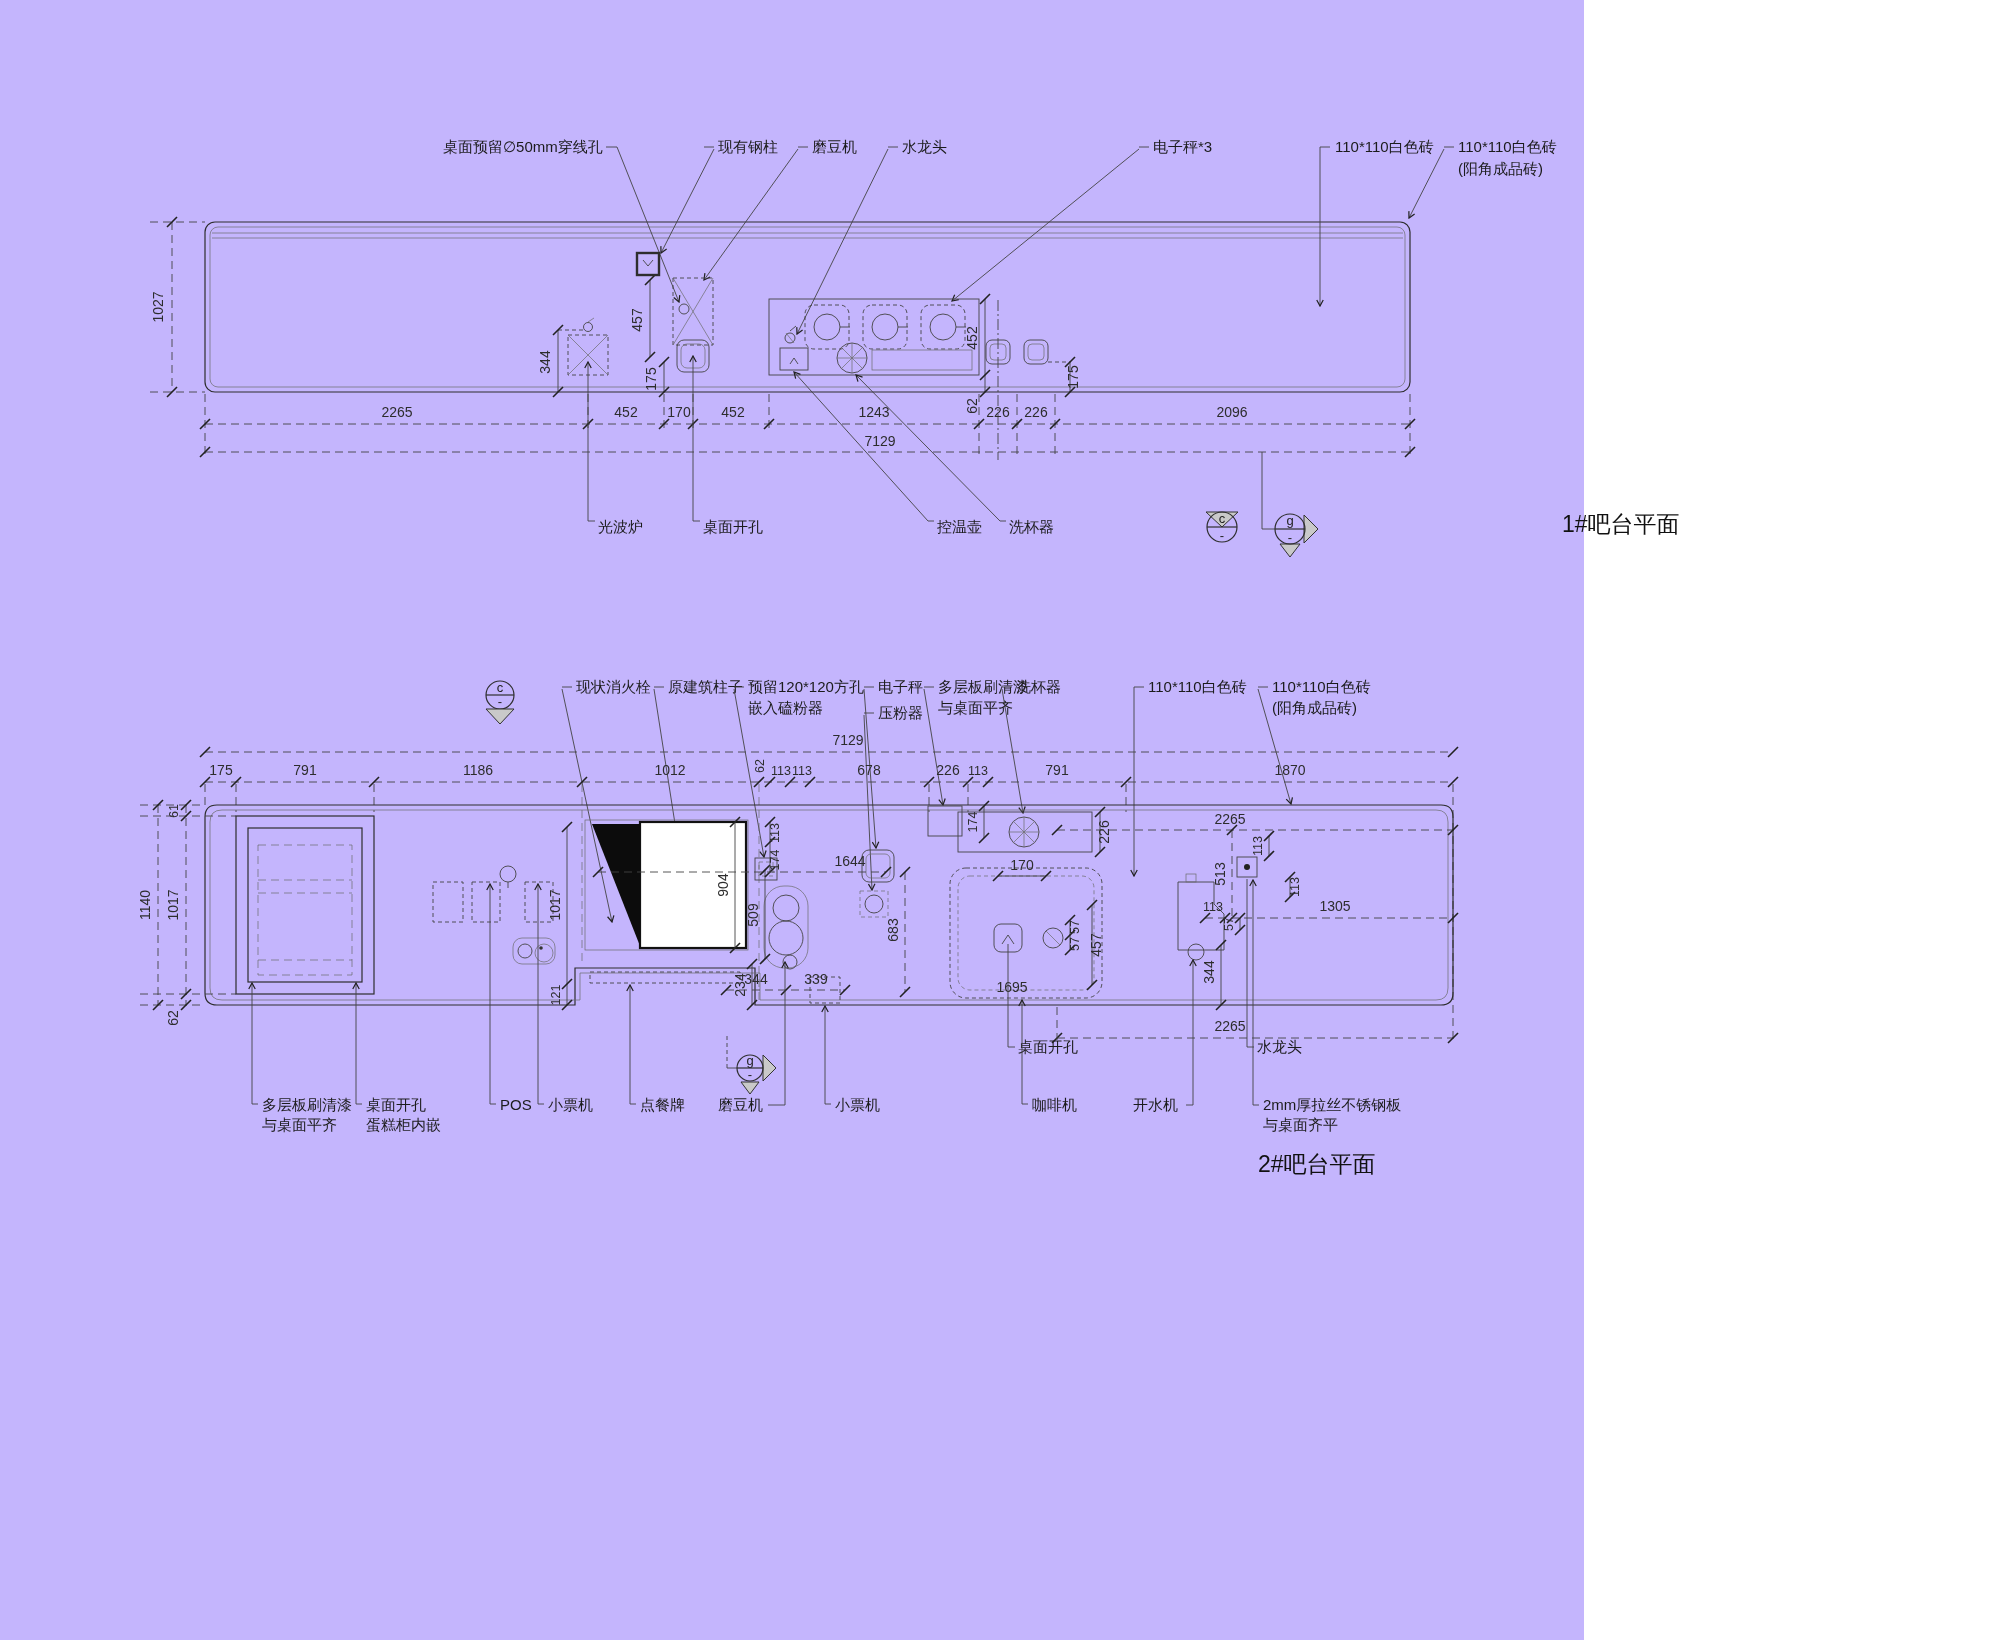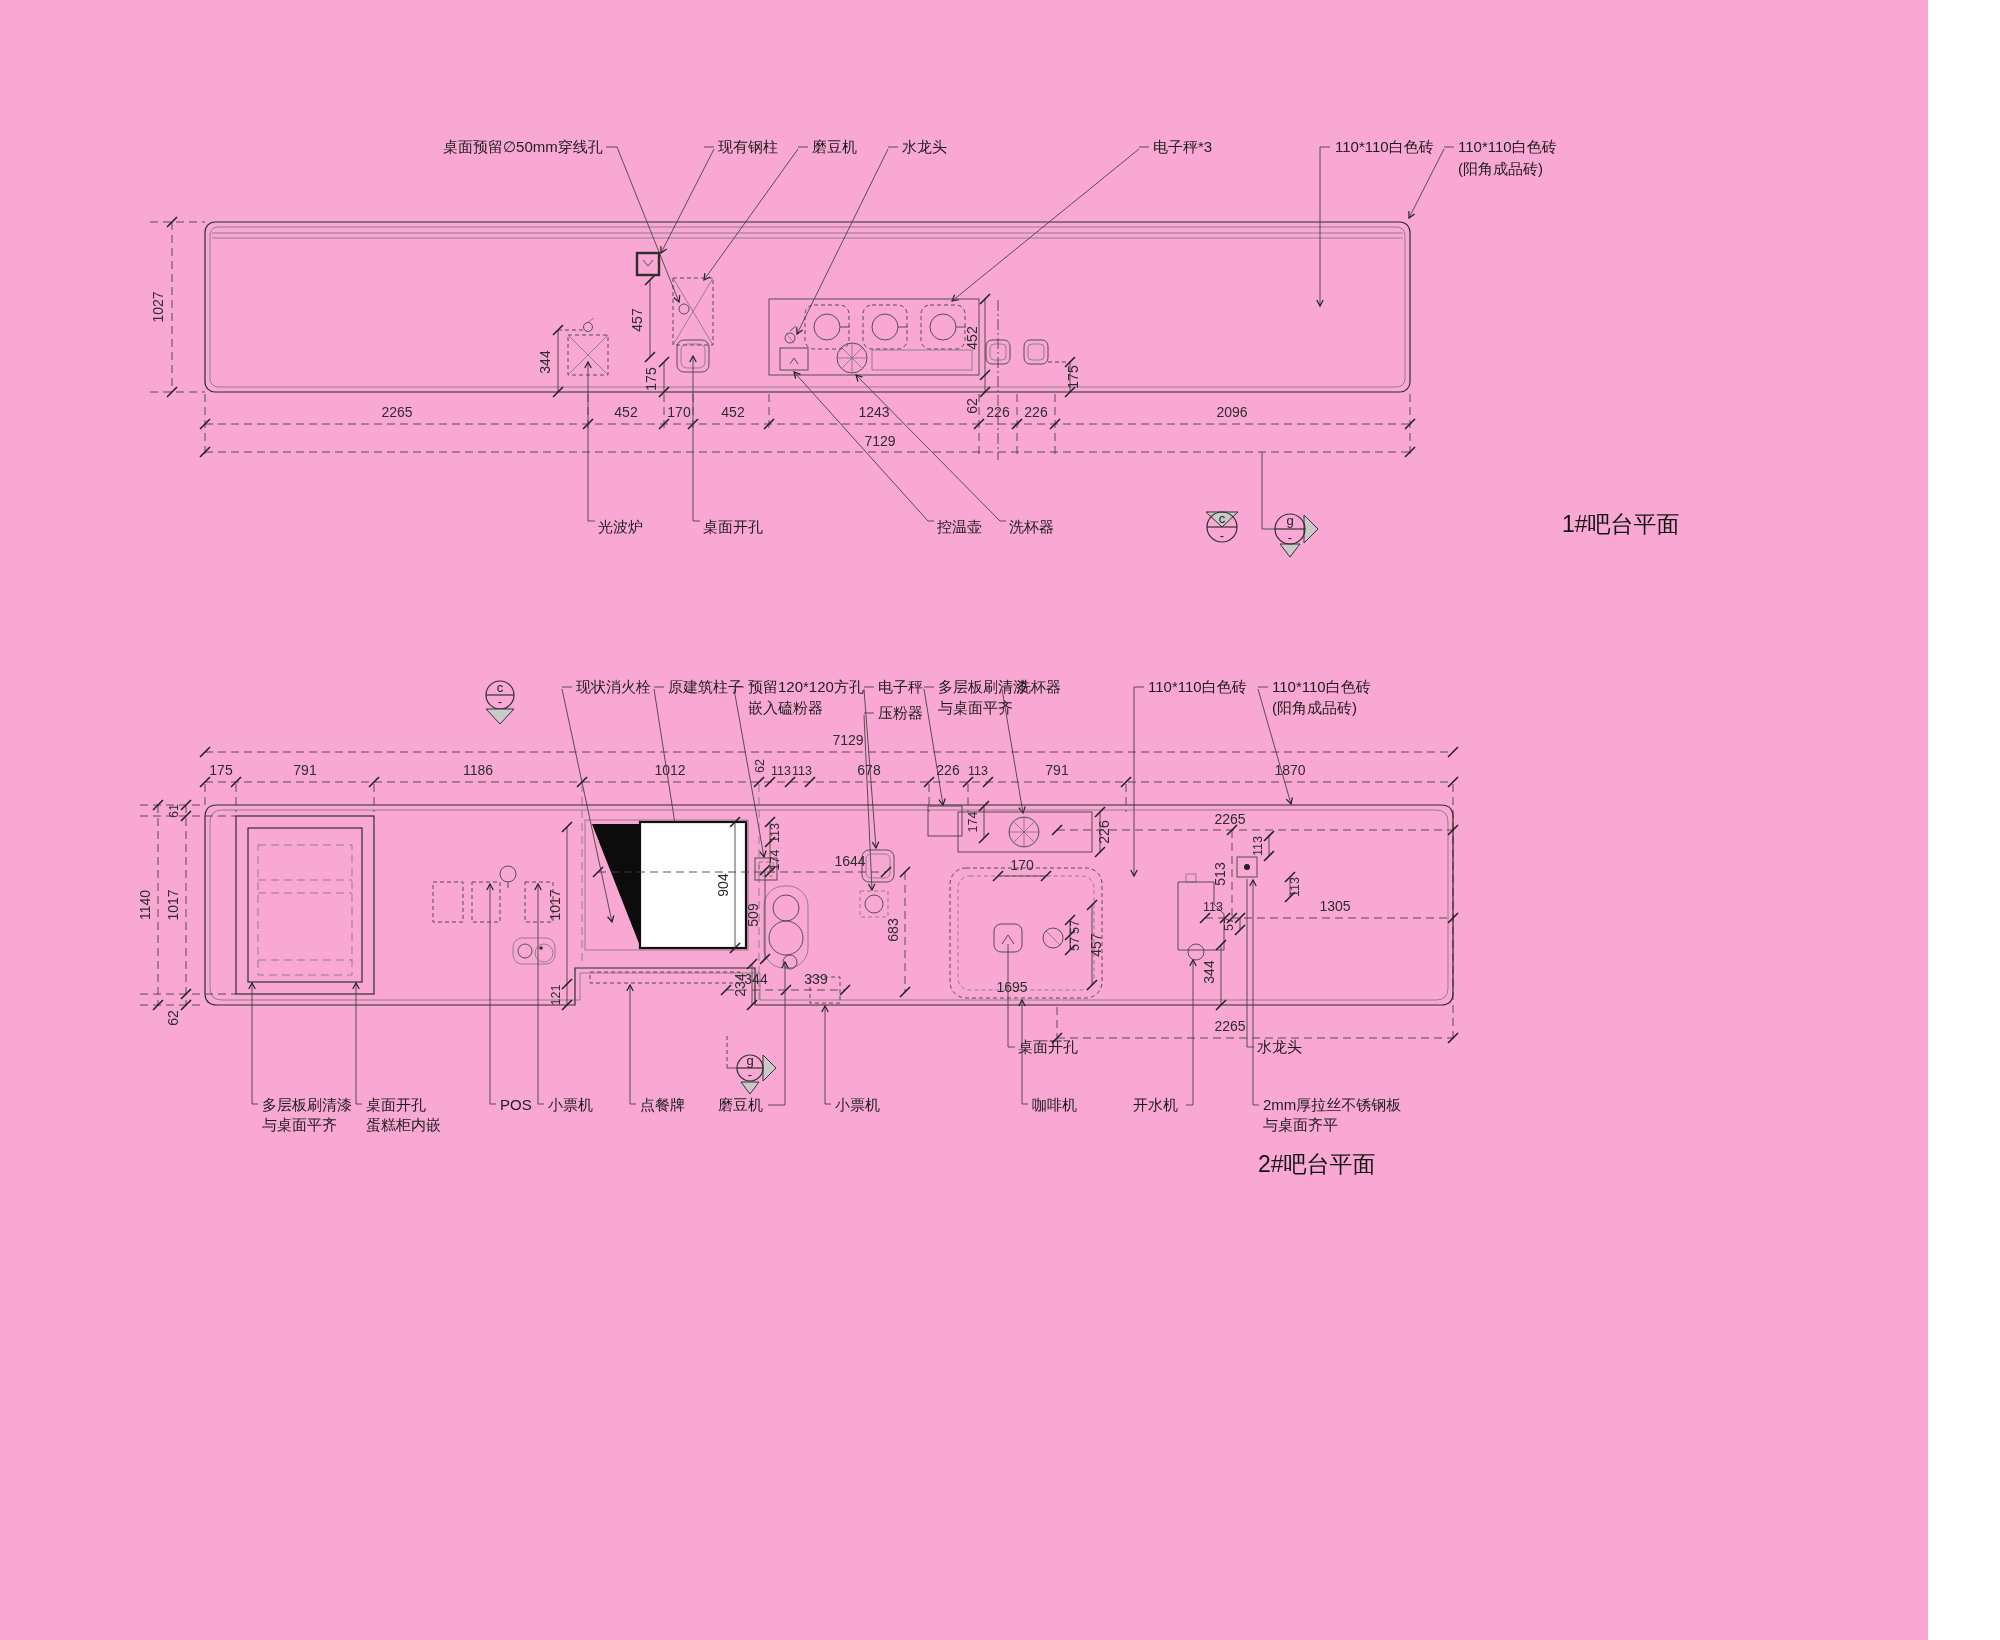--- a/index.html
+++ b/index.html
@@ -1,16 +1,16 @@
 <!DOCTYPE html>
 <html><head>
 <meta charset="utf-8">
 <style>
   html,body{margin:0;padding:0;background:#ffffff;}
-  #stage{width:1928px;height:1640px;position:relative;background:#f9a8d4;}
+  #stage{width:1584px;height:1640px;position:relative;background:#c4b5fd;}
   svg{display:block;}
   .ln{stroke:#2e2e2e;fill:none;stroke-width:1.2;}
   .thk{stroke-width:2.4;}
   .tn{stroke:#6b6b6b;fill:none;stroke-width:.7;}
   .md{stroke:#444;fill:none;stroke-width:.9;}
   .dsh{stroke-dasharray:8 5;}
   .ds2{stroke-dasharray:4 3;}
   .ddot{stroke-dasharray:11 3 2 3;}
   .dim{font-family:"Liberation Sans",sans-serif;font-size:14px;fill:#2d2d2d;}
   .dim2{font-family:"Liberation Sans",sans-serif;font-size:12.5px;fill:#2d2d2d;}

